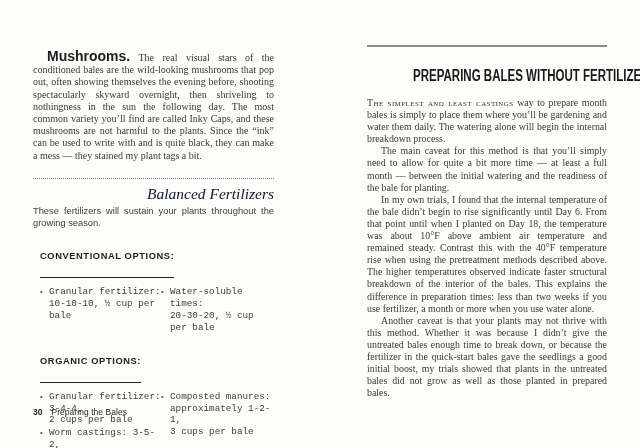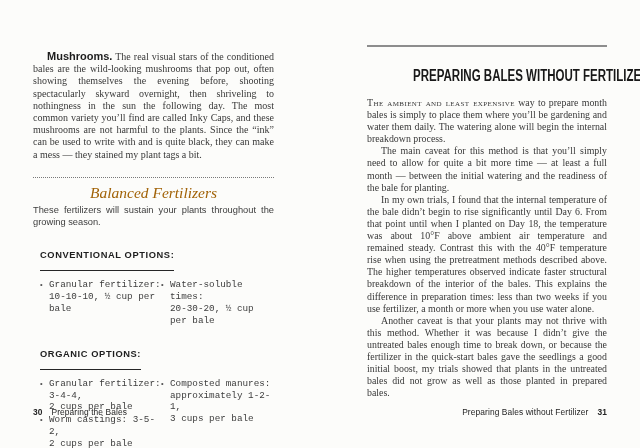--- a/index.html
+++ b/index.html
@@ -16,47 +16,47 @@
   .col-right { position:absolute; left:367px; top:45px; width:240px; }
 
   
   .body-para {
     margin:0; font-size:10px; line-height:12.2px;
     text-align:justify; color:#383838;
   }
   .ind { text-indent:14px; }
   .runin {
     font-family:"Liberation Sans", sans-serif;
-    font-weight:700; font-size:11px; color:#1d1d1d;
+    font-weight:700; font-size:14px; color:#1d1d1d;
   }
   .lead-caps { font-variant:small-caps; letter-spacing:0.4px; }
 
   
   .dotted-rule { height:0; border-top:1.5px dotted #787878; }
   .rule-a { margin:16px 0 6px 0; }
   .rule-b { margin:13px 0 0 0; }
 
   
   .box-title {
     margin:0; font-family:"Liberation Serif", serif;
     font-style:italic; font-weight:400; font-size:15.5px;
-    line-height:17px; text-align:center; color:#a16207;
+    line-height:17px; text-align:right; color:#0f172a;
   }
   .box-intro {
     margin:3px 0 0 0;
     font-family:"Liberation Sans", sans-serif;
     font-size:9.3px; line-height:12.6px; color:#3d3d3d;
     text-align:justify;
   }
   .option-section { margin:12px 0 0 7px; }
   .option-head { margin:0; }
   .option-head span {
     display:inline-block; font-family:"Liberation Sans", sans-serif;
     font-weight:700; font-size:9.3px; letter-spacing:0.6px;
-    color:#1e1e1e; border-bottom:1.6px solid #262626; padding-bottom:10px;
+    color:#1e1e1e; border-bottom:1.6px solid #262626; padding-bottom:16px;
   }
   .option-cols { display:flex; margin-top:8px; }
   .opt-col { width:121px; box-sizing:border-box; }
   .opt-col + .opt-col { width:113px; }
   .bullet-item {
     display:flex; font-family:"Liberation Sans", sans-serif;
     font-size:9.3px; line-height:11.9px; color:#3d3d3d; margin:0 0 1px 0;
   }
   .bullet { flex:0 0 9px; font-size:7.5px; line-height:11.9px; color:#555; }
   .bullet-text { flex:1;font-family:Liberation Mono, monospace; }
@@ -164,24 +164,23 @@
     </div>
 
     <div class="dotted-rule rule-b"></div>
   </section>
 
   <section class="col-right">
 
     <div class="rule-top"></div>
     <h1 class="chapter-title"><span>PREPARING BALES WITHOUT FERTILIZER</span></h1>
 
-    <p class="body-para first-para"><span class="lead-caps">The ambient and least expensive</span><span> way to prepare month bales is simply to place them where you’ll be gardening and water them daily. The watering alone will begin the internal breakdown process.</span></p>
+    <p class="body-para first-para"><span class="lead-caps">The simplest and least castings</span><span> way to prepare month bales is simply to place them where you’ll be gardening and water them daily. The watering alone will begin the internal breakdown process.</span></p>
 
     <p class="body-para ind">The main caveat for this method is that you’ll simply need to allow for quite a bit more time — at least a full month — between the initial watering and the readiness of the bale for planting.</p>
     <p class="body-para ind">In my own trials, I found that the internal temperature of the bale didn’t begin to rise significantly until Day 6. From that point until when I planted on Day 18, the temperature was about 10°F above ambient air temperature and remained steady. Contrast this with the 40°F temperature rise when using the pretreatment methods described above. The higher temperatures observed indicate faster structural breakdown of the interior of the bales. This explains the difference in preparation times: less than two weeks if you use fertilizer, a month or more when you use water alone.</p>
     <p class="body-para ind">Another caveat is that your plants may not thrive with this method. Whether it was because I didn’t give the untreated bales enough time to break down, or because the fertilizer in the quick-start bales gave the seedlings a good initial boost, my trials showed that plants in the untreated bales did not grow as well as those planted in prepared bales.</p>
   </section>
 
   <div class="footer footer-left"><span class="page-num">30</span><span>Preparing the Bales</span></div>
 
-  <div class="footer footer-right"><span>Preparing Bales without Fertilizer</span><span class="page-num">31</span></div>
 
 </div>
 
 </body></html>

